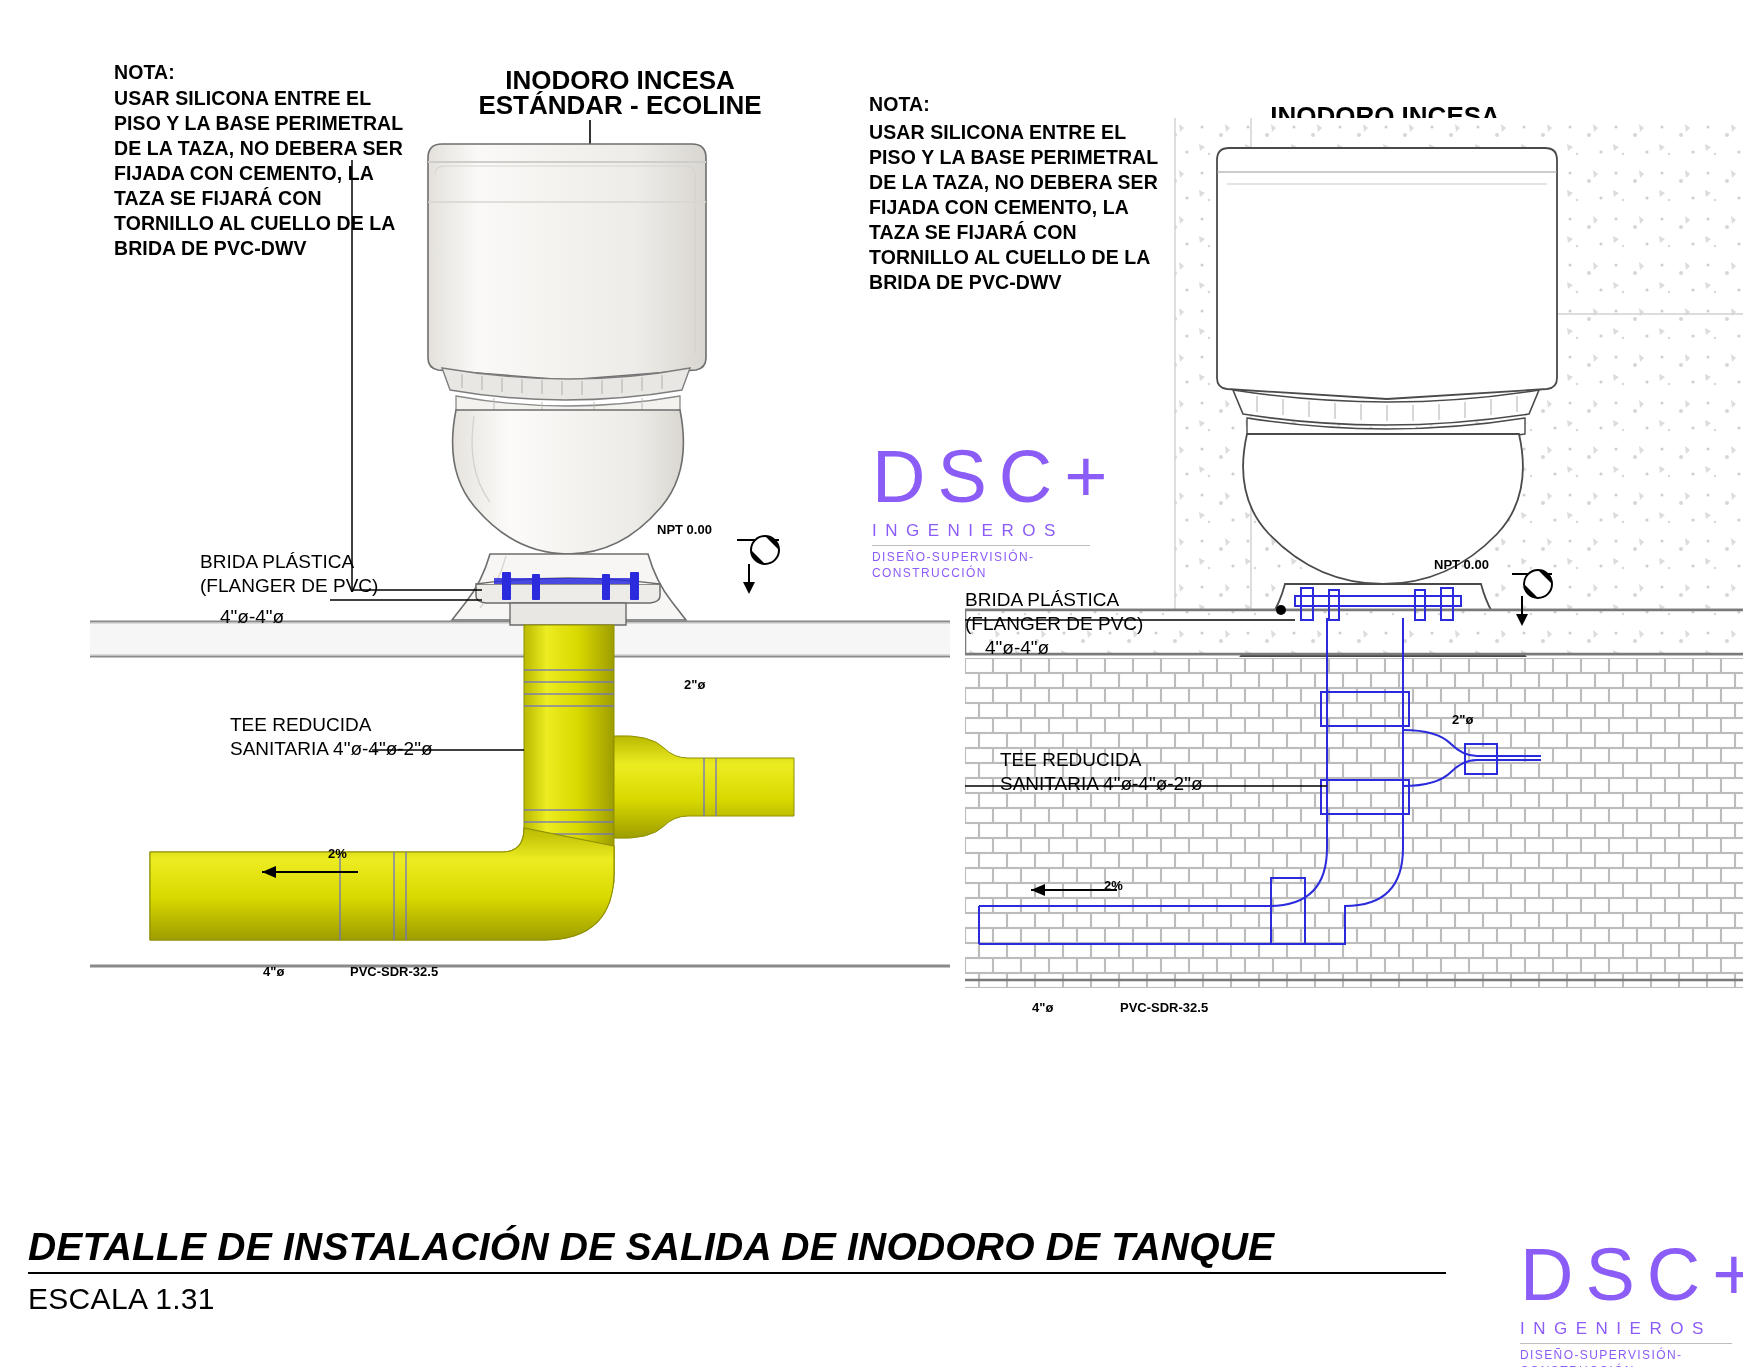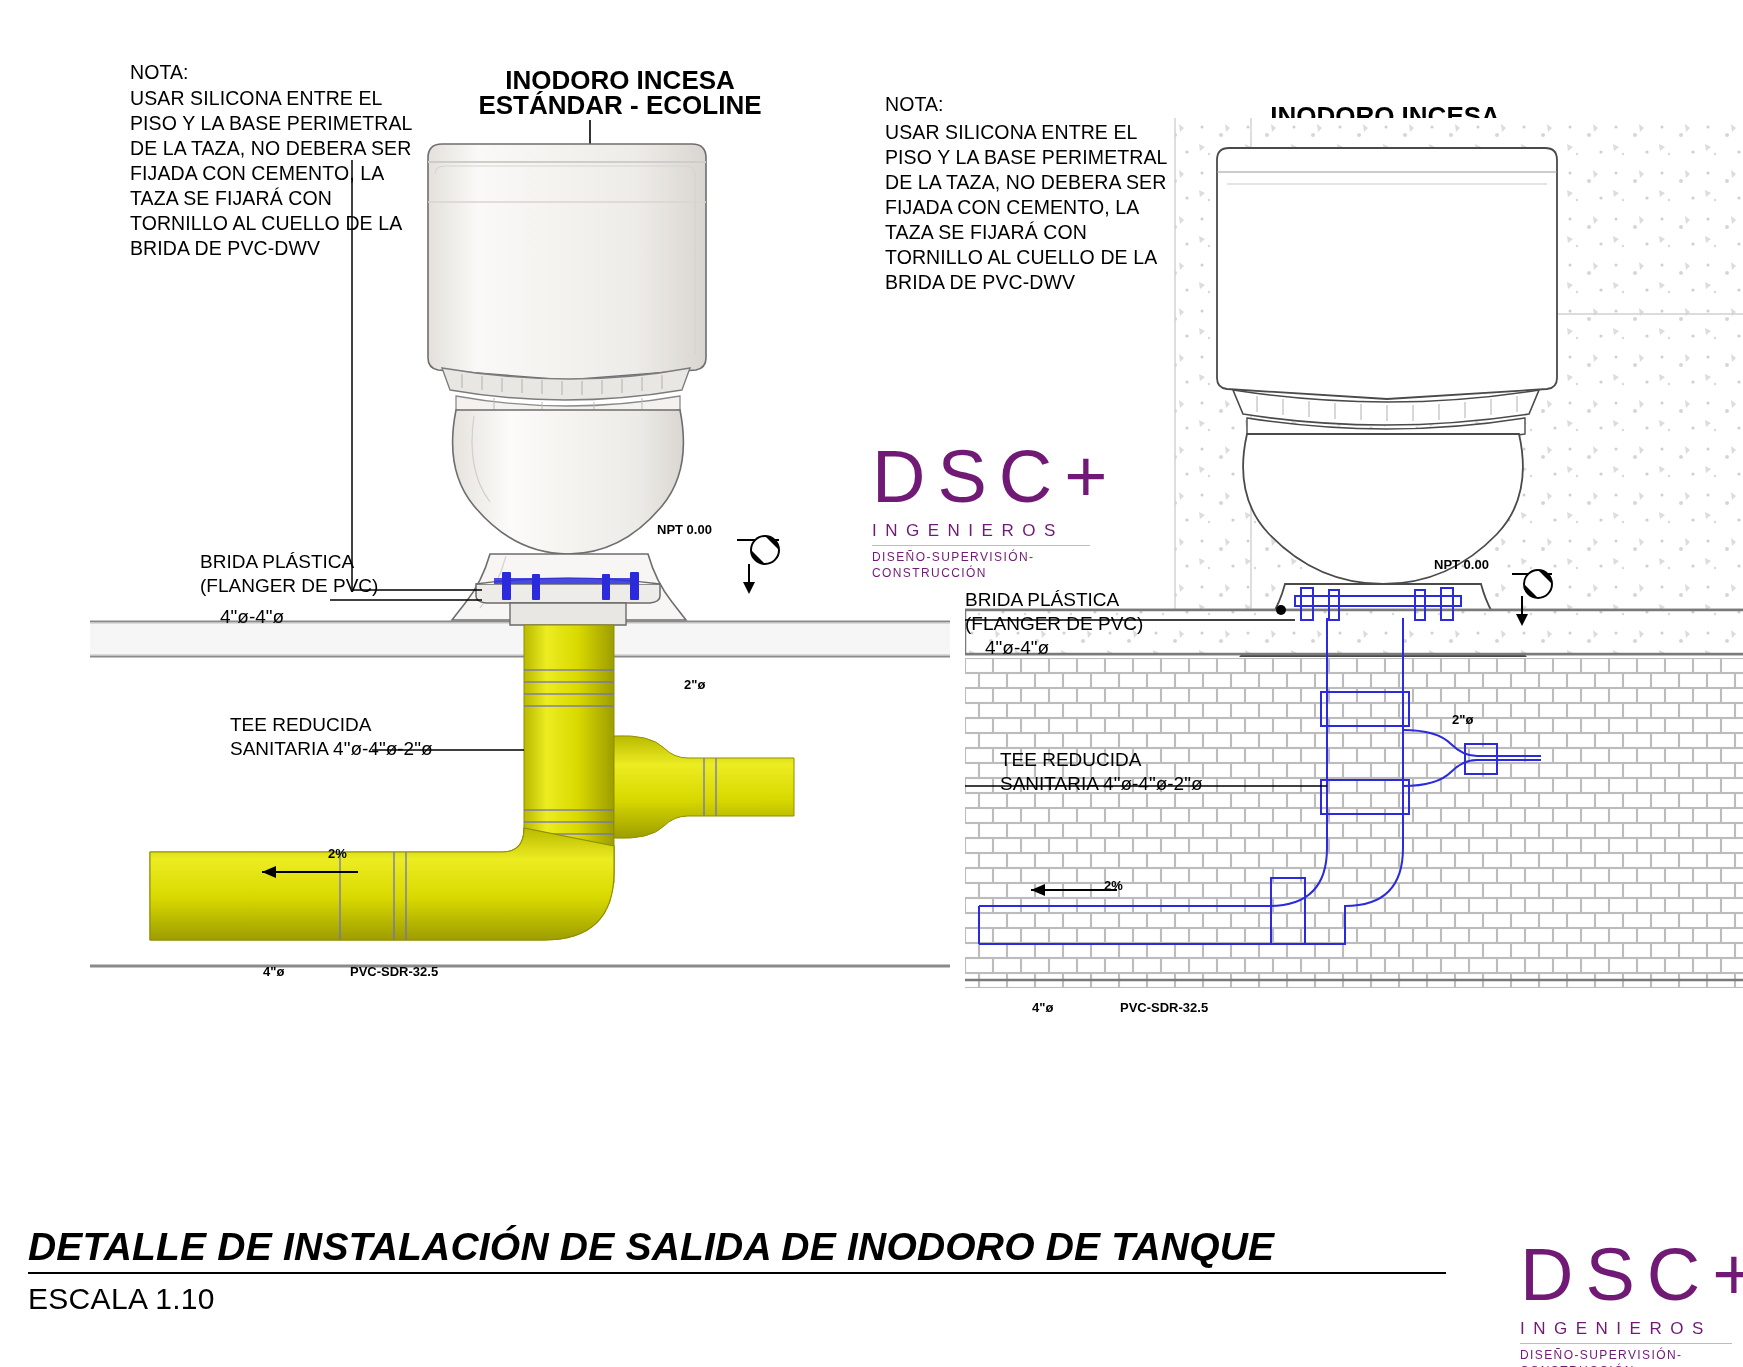--- a/index.html
+++ b/index.html
@@ -1,27 +1,27 @@
 <!DOCTYPE html>
 <html><head>
 <meta charset="utf-8">
 <style>
   html,body{margin:0;padding:0;background:#ffffff;}
   body{width:1743px;height:1367px;position:relative;overflow:hidden;
        font-family:"Liberation Sans", sans-serif;color:#000;}
   .abs{position:absolute;}
-  .note{font-size:19.5px;font-weight:normal;line-height:25px;letter-spacing:0.1px;white-space:pre-line;margin-left:16px;}
+  .note{font-size:19.5px;font-weight:bold;line-height:25px;letter-spacing:0.1px;white-space:pre-line;}
   .hdr{font-size:26px;font-weight:bold;line-height:25px;text-align:center;}
   .lbl{font-size:13px;font-weight:bold;line-height:24px;}
   .lbl-r{font-size:19px;font-weight:normal;line-height:24px;}
   .title{font-size:39px;font-weight:bold;letter-spacing:0.2px;}
   .subtitle{font-size:30px;font-weight:normal;letter-spacing:0.3px;}
   .rule{background:#000;height:2px;}
   
-  .dsc{font-family:"Liberation Sans",sans-serif;color:#701a75;font-weight:normal;}
+  .dsc{font-family:"Liberation Sans",sans-serif;color:#8b5cf6;font-weight:normal;}
   .dsc-main{font-size:74px;letter-spacing:12px;line-height:74px;}
   .dsc-sub1{font-size:17px;letter-spacing:8.5px;line-height:22px;}
   .dsc-sub2{font-size:12px;letter-spacing:1.4px;line-height:16px;}
   .dsc-line{height:1px;background:#bdbdbd;}
   svg{display:block;}
 </style>
 </head>
 <body>
 
 <div class="abs note" style="left:114px;top:60px;">NOTA:</div>
@@ -343,20 +343,20 @@
 
 <div class="abs dsc" style="left:872px;top:440px;width:230px;">
   <div class="dsc-main">DSC+</div>
   <div class="dsc-sub1" style="margin-top:6px;">INGENIEROS</div>
   <div class="dsc-line" style="width:218px;margin:3px 0 3px 0;"></div>
   <div class="dsc-sub2">DISEÑO-SUPERVISIÓN-CONSTRUCCIÓN</div>
 </div>
 
 <div class="abs title" style="left:28px;top:1225px;font-style:italic;">DETALLE DE INSTALACIÓN DE SALIDA DE INODORO DE TANQUE</div>
 <div class="abs rule" style="left:28px;top:1272px;width:1418px;"></div>
-<div class="abs subtitle" style="left:28px;top:1282px;">ESCALA 1.10</div>
+<div class="abs subtitle" style="left:28px;top:1282px;">ESCALA 1.31</div>
 
 <div class="abs dsc" style="left:1520px;top:1238px;width:220px;">
   <div class="dsc-main">DSC+</div>
   <div class="dsc-sub1" style="margin-top:6px;">INGENIEROS</div>
   <div class="dsc-line" style="width:212px;margin:3px 0;"></div>
   <div class="dsc-sub2">DISEÑO-SUPERVISIÓN-CONSTRUCCIÓN</div>
 </div>
 
 </body></html>

